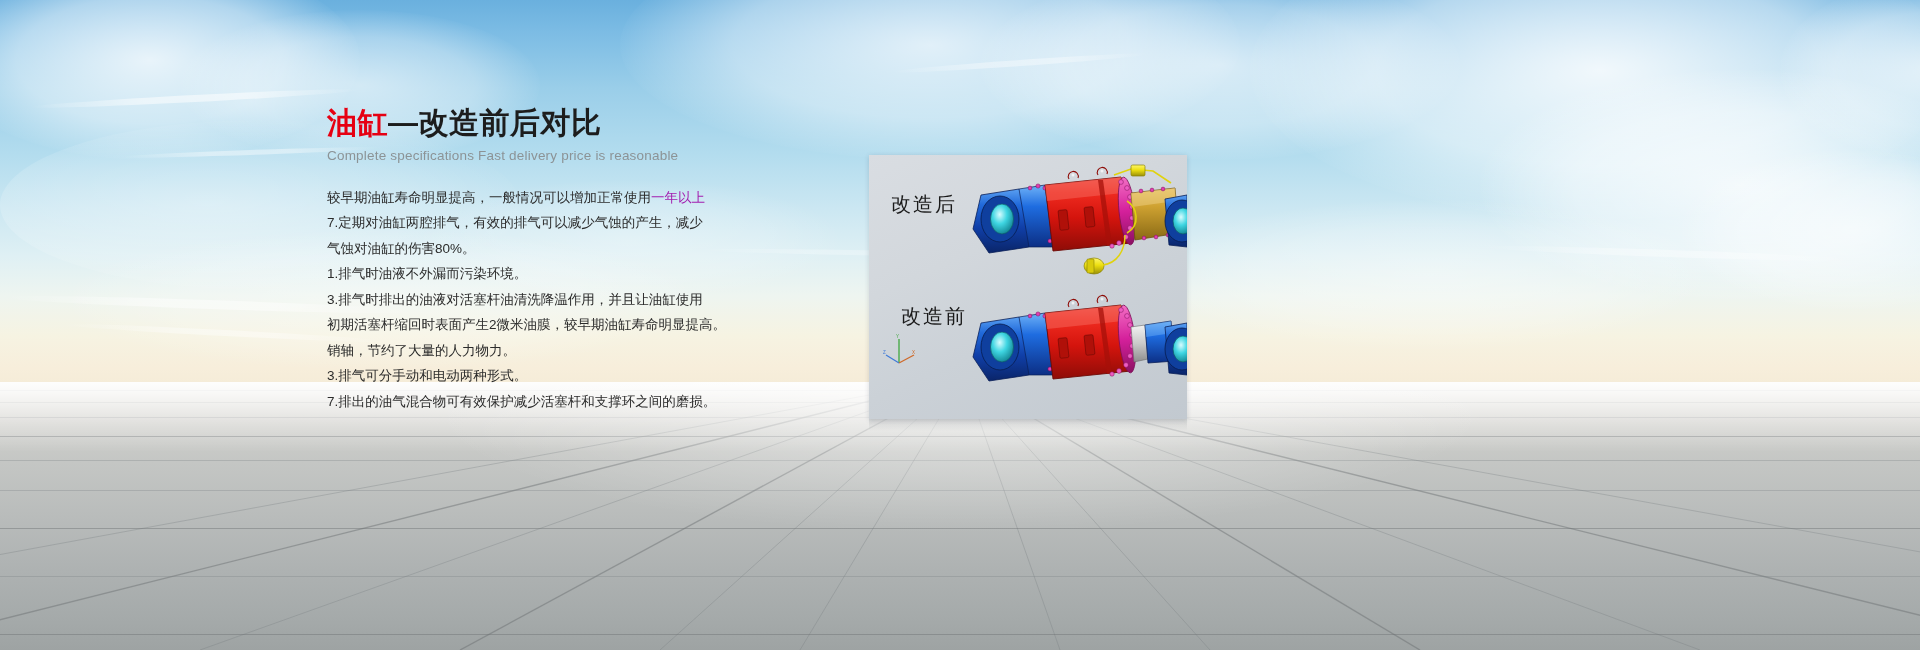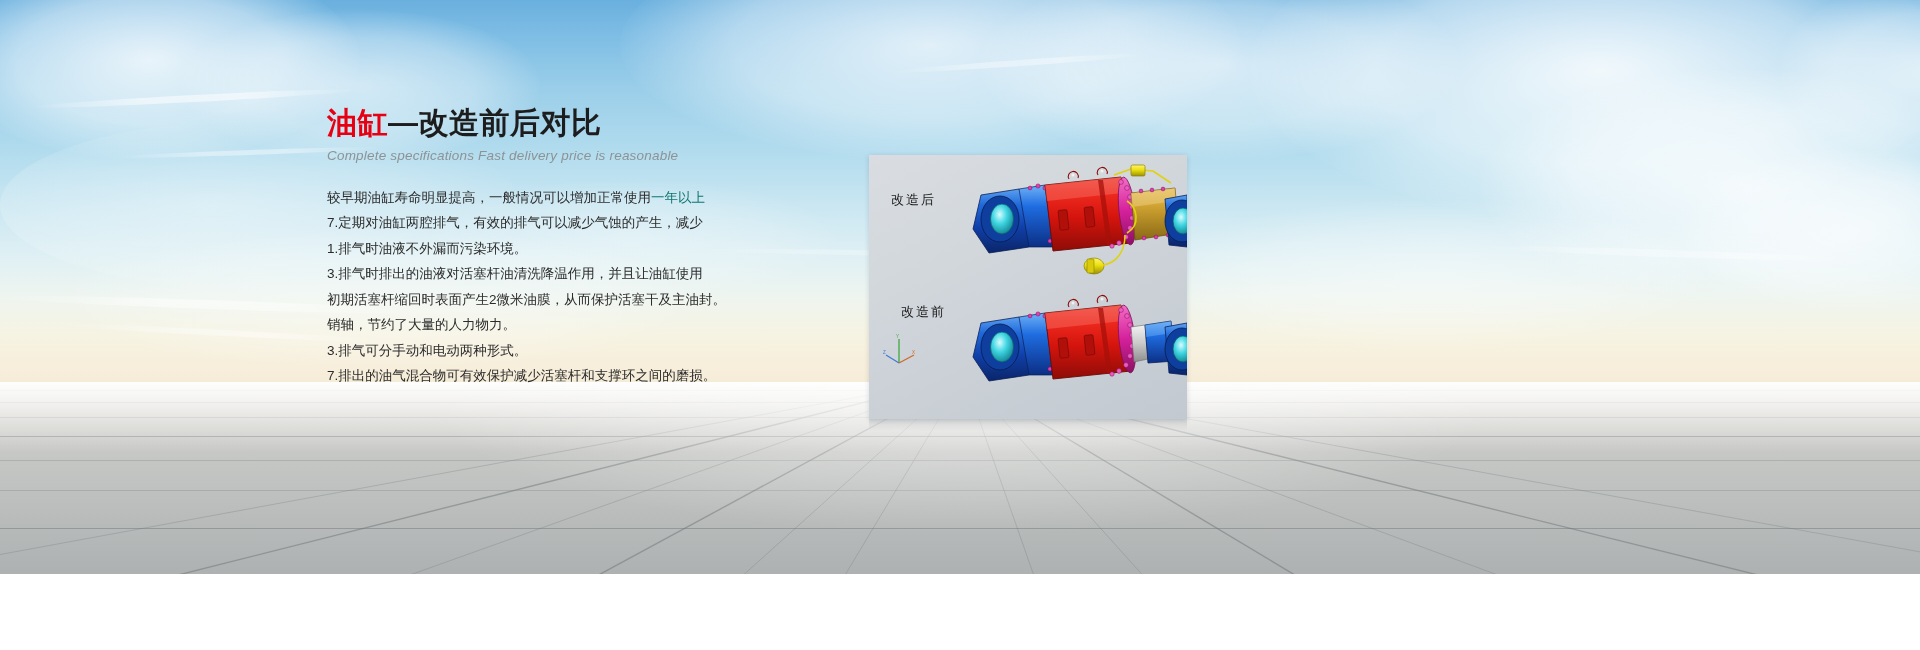--- a/index.html
+++ b/index.html
@@ -8,21 +8,21 @@
     width: 1920px;
     height: 650px;
     overflow: hidden;
     font-family: "Liberation Sans", "DejaVu Sans", sans-serif;
   }
 
   
   .stage {
     position: relative;
     width: 1920px;
-    height: 574px;
+    height: 650px;
     overflow: hidden;
     background: #bcd9ef;
   }
 
   
   .sky {
     position: absolute;
     left: 0; top: 0;
     width: 1920px;
     height: 400px;
@@ -127,46 +127,45 @@
     line-height: 1.25;
     white-space: nowrap;
   }
   .title .hl { color: #e60012; }
   .subtitle {
     margin-top: 6px;
     font-size: 13.5px;
     color: #8c9396;
     letter-spacing: .2px;
     white-space: nowrap;
-    font-style: italic;
   }
   .body {
     margin-top: 22px;
     font-size: 13.5px;
     color: #2b2b2b;
     line-height: 25.5px;
   }
   .body p { white-space: nowrap; }
-  .body .hl { color: #0f766e; }
+  .body .hl { color: #a21caf; }
 
   
   .panel {
     position: absolute;
     left: 869px;
     top: 155px;
     width: 318px;
     height: 264px;
     background: linear-gradient(155deg, #d9dde2 0%, #d2d7dc 35%, #cbd1d7 60%, #c2c9d0 100%);
     box-shadow: 0 1px 5px rgba(40,55,70,0.18);
     overflow: hidden;
   }
   .panel-label {
     position: absolute;
     font-family: Liberation Mono, monospace;
-    font-size: 13px;
+    font-size: 20px;
     color: #1a1a1a;
     letter-spacing: 2px;
     white-space: nowrap;
   }
   .label-after  { left: 22px; top: 36px; }
   .label-before { left: 32px; top: 148px; }
 
   .cad { position: absolute; left: 0; top: 0; width: 318px; height: 264px; }
 
   .axis-icon { position: absolute; left: 14px; top: 178px; width: 34px; height: 34px; }
@@ -244,23 +243,24 @@
       <span class="hl">油缸</span><span>—改造前后对比</span>
     </div>
 
     <div class="subtitle">Complete specifications Fast delivery price is reasonable</div>
 
     <div class="body">
       <p>
         <span>较早期油缸寿命明显提高，一般情况可以增加正常使用</span><span class="hl">一年以上</span>
       </p>
       <p>7.定期对油缸两腔排气，有效的排气可以减少气蚀的产生，减少</p>
+      <p>气蚀对油缸的伤害80%。</p>
       <p>1.排气时油液不外漏而污染环境。</p>
       <p>3.排气时排出的油液对活塞杆油清洗降温作用，并且让油缸使用</p>
-      <p>初期活塞杆缩回时表面产生2微米油膜，从而保护活塞干及主油封。</p>
+      <p>初期活塞杆缩回时表面产生2微米油膜，较早期油缸寿命明显提高。</p>
       <p>销轴，节约了大量的人力物力。</p>
       <p>3.排气可分手动和电动两种形式。</p>
       <p>7.排出的油气混合物可有效保护减少活塞杆和支撑环之间的磨损。</p>
     </div>
   </div>
 
   <div class="panel-shadow"></div>
 
   <div class="panel">
 

